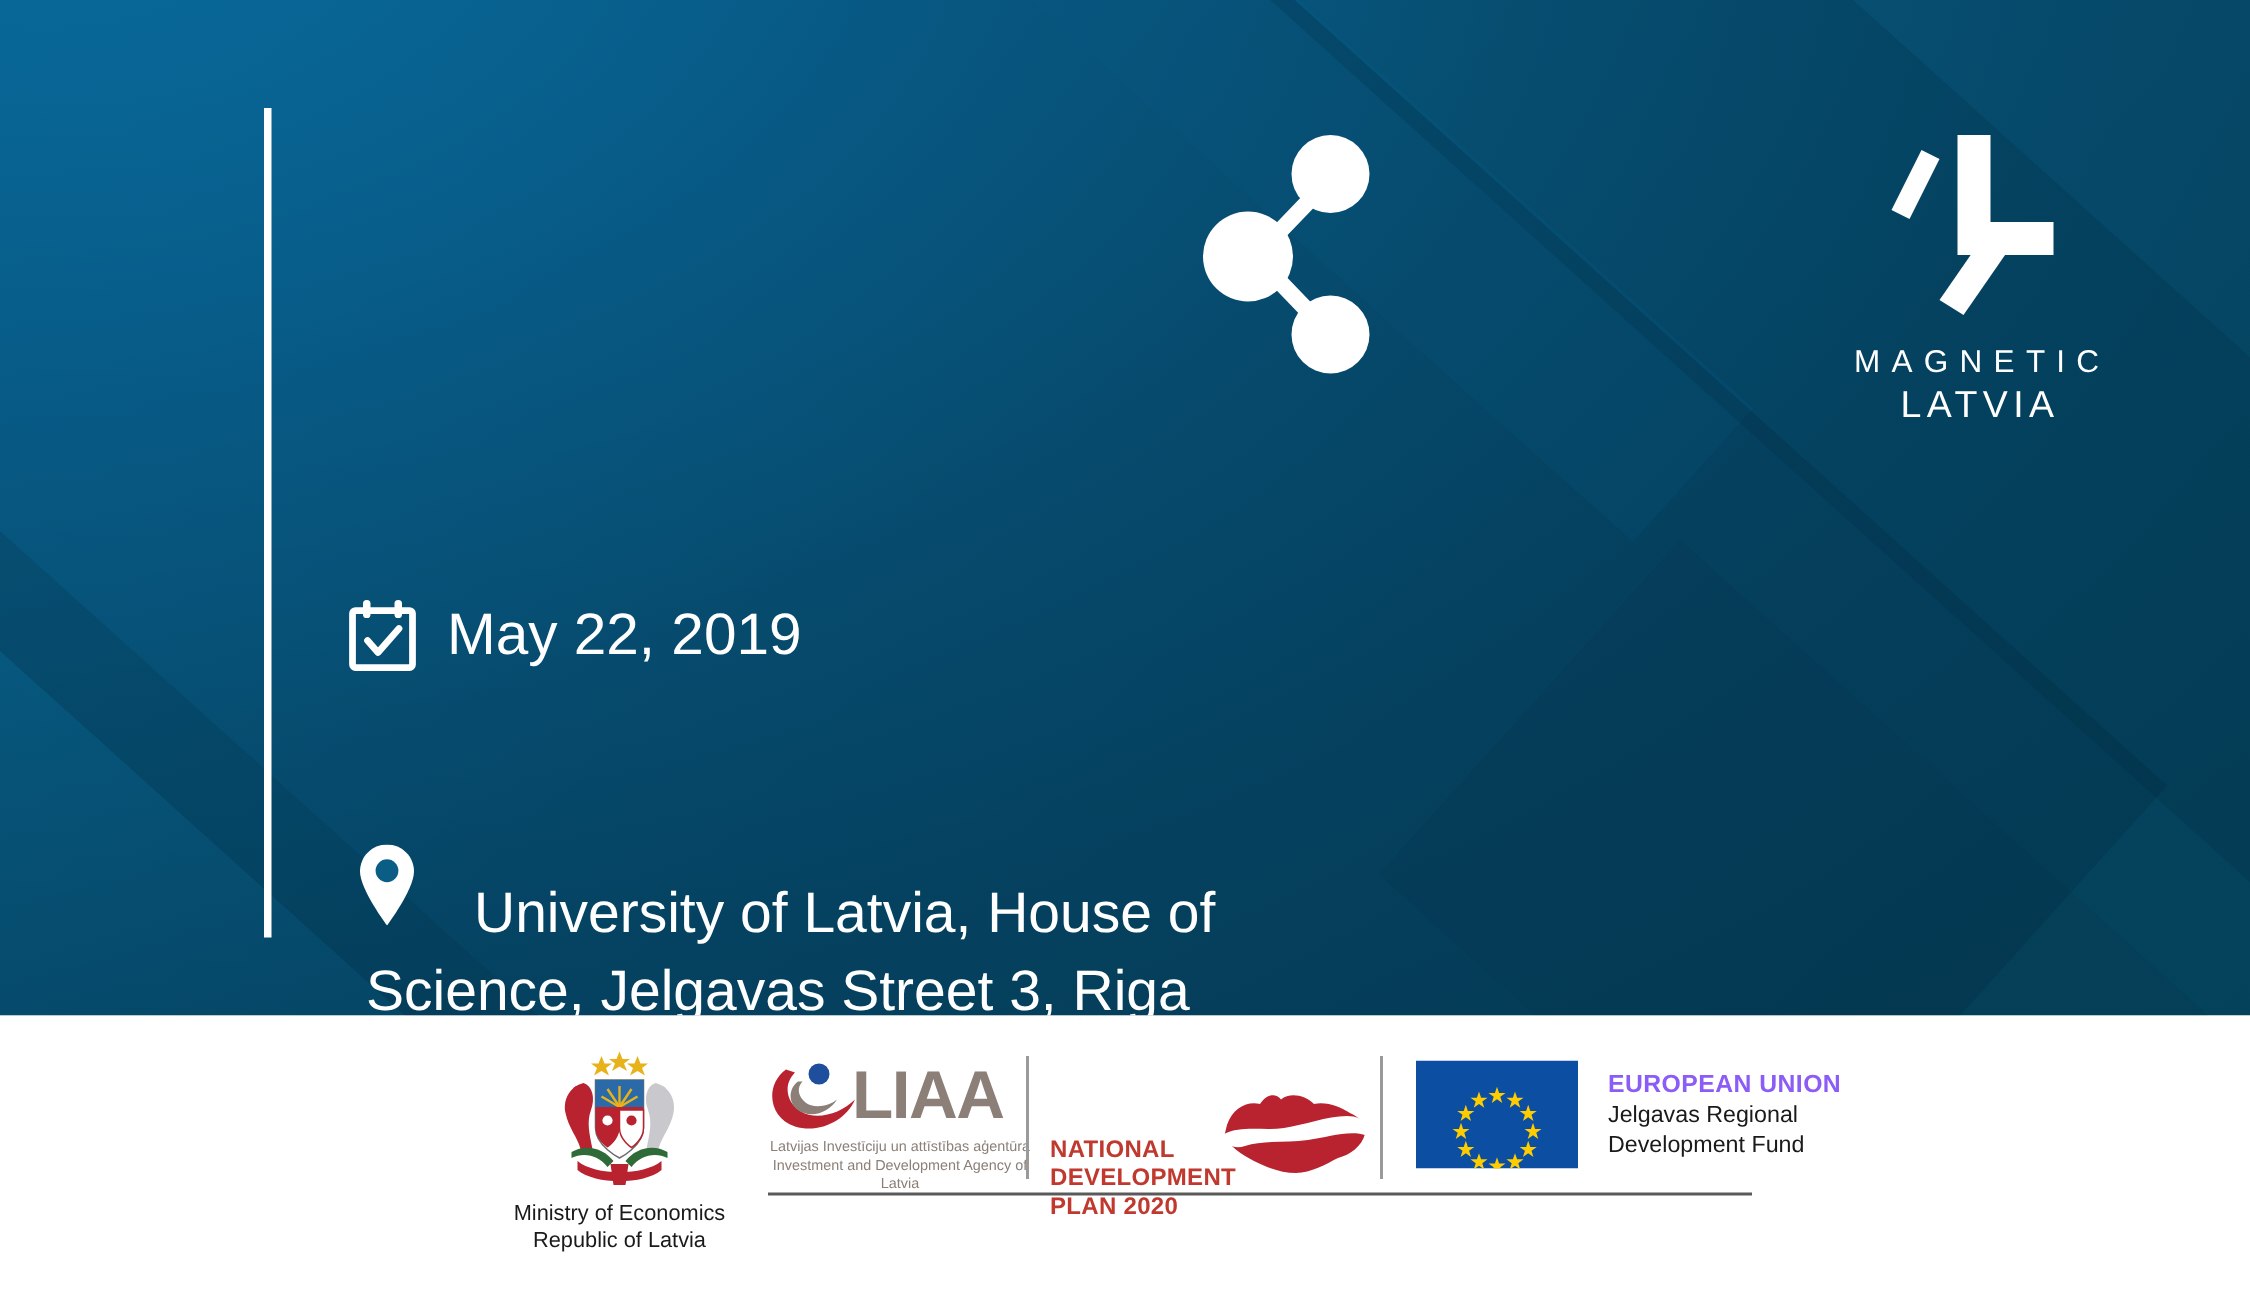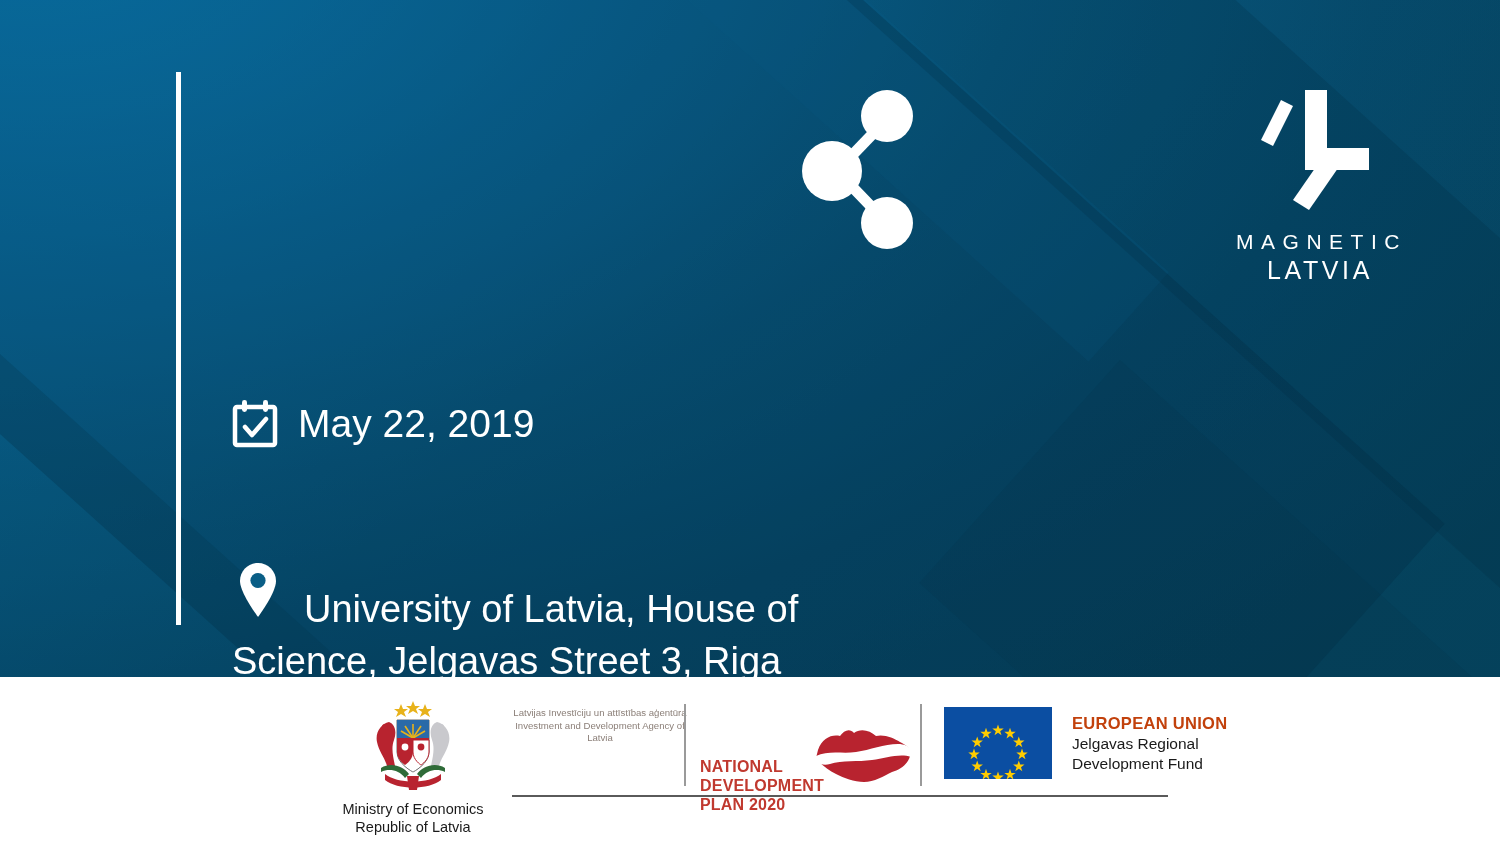--- a/index.html
+++ b/index.html
@@ -143,21 +143,21 @@
   .loc-row {
     margin-top: 20px;
   }
   .pin-icon {
     position: absolute;
     left: 8px; top: 80px;
     width: 36px; height: 54px;
   }
   .loc-text {
     position: absolute;
-    left: 0px; top: 100px;
+    left: 12px; top: 100px;
     width: 700px;
     font-size: 38px;
     line-height: 52px;
     font-weight: 400;
     text-indent: 72px;
   }
 
   
   .ml-logo {
     position: absolute;
@@ -298,21 +298,21 @@
   }
   .eu-flag {
     width: 108px; height: 72px;
     display: block;
   }
   .eu-text {
     margin-left: 20px;
   }
   .eu-t1 {
     display: block;
-    color: #c2410c;
+    color: #8b5cf6;
     font-size: 16.5px;
     line-height: 22px;
     font-weight: 700;
     letter-spacing: 0.3px;
   }
   .eu-t2, .eu-t3 {
     display: block;
     color: #1a1a1a;
     font-size: 15.5px;
     line-height: 20px;
@@ -438,20 +438,28 @@
           <path d="M84 68 C74 62 62 66 56 74 L60 78 C66 70 76 68 84 72 Z" fill="#2f6b38"></path>
 
           <path d="M24 74 C36 84 68 84 80 74 L80 80 C68 90 36 90 24 80 Z" fill="#b8232f"></path>
           <path d="M46 76 H58 L56 90 H48 Z" fill="#b8232f"></path>
         </svg>
         <span class="ministry-t1">Ministry of Economics</span>
         <span class="ministry-t2">Republic of Latvia</span>
       </div>
 
       <div class="liaa">
+        <div class="liaa-top">
+          <svg class="liaa-swirl" viewBox="0 0 64 48">
+            <path d="M12 6 C-2 16 0 38 18 44 C34 49 52 40 58 26 C48 36 32 40 22 34 C12 28 10 16 18 8 Z" fill="#b8232f"></path>
+            <path d="M20 14 C12 20 14 32 24 35 C32 38 42 33 46 26 C40 31 30 32 25 28 C20 24 19 18 23 14 Z" fill="#8b7f78"></path>
+            <circle cx="34" cy="9" r="7" fill="#1f4e9c"></circle>
+          </svg>
+          <span class="liaa-word">LIAA</span>
+        </div>
         <span class="liaa-sub1">Latvijas Investīciju un attīstības aģentūra</span>
         <span class="liaa-sub2">Investment and Development Agency of Latvia</span>
       </div>
 
       <div class="sep sep-1"></div>
 
       <div class="ndp">
         <span class="ndp-line">NATIONAL</span>
         <span class="ndp-line">DEVELOPMENT</span>
         <span class="ndp-line">PLAN 2020</span>

